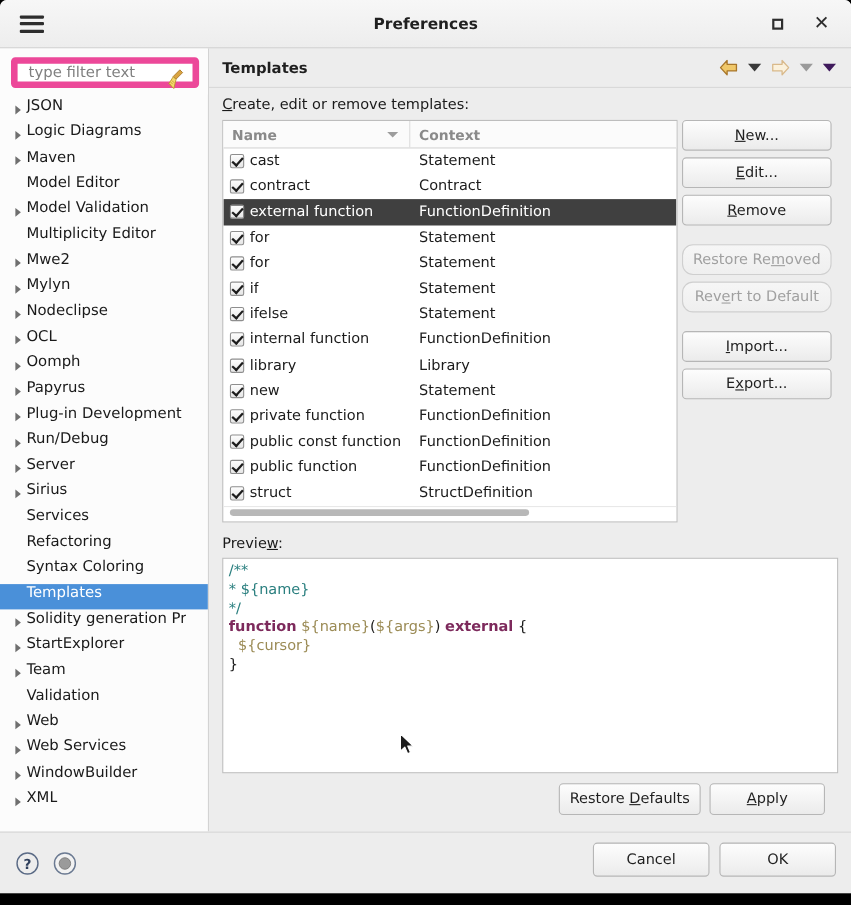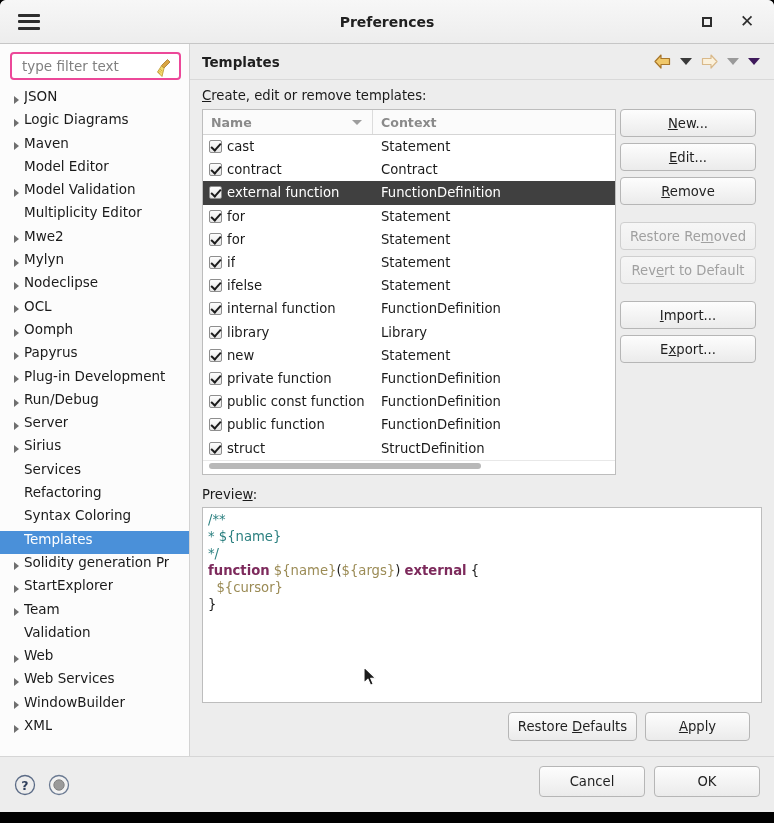--- a/index.html
+++ b/index.html
@@ -69,21 +69,21 @@
     background: #fcfcfc;
     border-right: 1px solid #d3d3d3;
     display: flex; flex-direction: column;
     flex: none;
     min-height: 0;
   }
   .filter-wrap { padding: 8px 8px 6px 10px; background:#fcfcfc; flex: none;}
   .filter-box {
     position: relative;
     height: 28px;
-    border: 2px solid #ec4899;
+    border: 6px solid #ec4899;
     border-radius: 4px;
     background: #fff;
     display:flex; align-items:center;
     padding: 0 8px;
   }
   .filter-box input {
     border: none; outline: none; background: transparent;
     font-family: inherit; font-size: 13.5px; color: #222;
     width: 100%;
   }
@@ -201,21 +201,21 @@
     border: 1px solid #b6b6b6;
     border-radius: 4px;
     background: linear-gradient(to bottom,#fdfdfd 0%, #ebebeb 100%);
     font-size: 13.2px; color: #1f1f1f;
     font-family: inherit;
     display: flex; align-items: center; justify-content: center;
     cursor: pointer;
     margin-bottom: 6px;
     white-space: nowrap;
   }
-  .btn.disabled { color: #a0a0a0; background: linear-gradient(to bottom,#f6f6f6,#efefef); border-color: #cfcfcf; cursor: default;}
+  .btn.disabled { color: #a0a0a0; background: linear-gradient(to bottom,#f6f6f6,#efefef); border-color: #cfcfcf; cursor: default; border-radius: 10px;}
   .btn.gap { margin-top: 11px; }
 
   
   .preview-label { font-size: 13.2px; color: #1a1a1a; margin: 12px 0 5px 0; flex:none;}
   .preview-box {
     background: #fff;
     border: 1px solid #bdbdbd;
     height: 196px;
     padding: 3px 5px;
     overflow: hidden;

